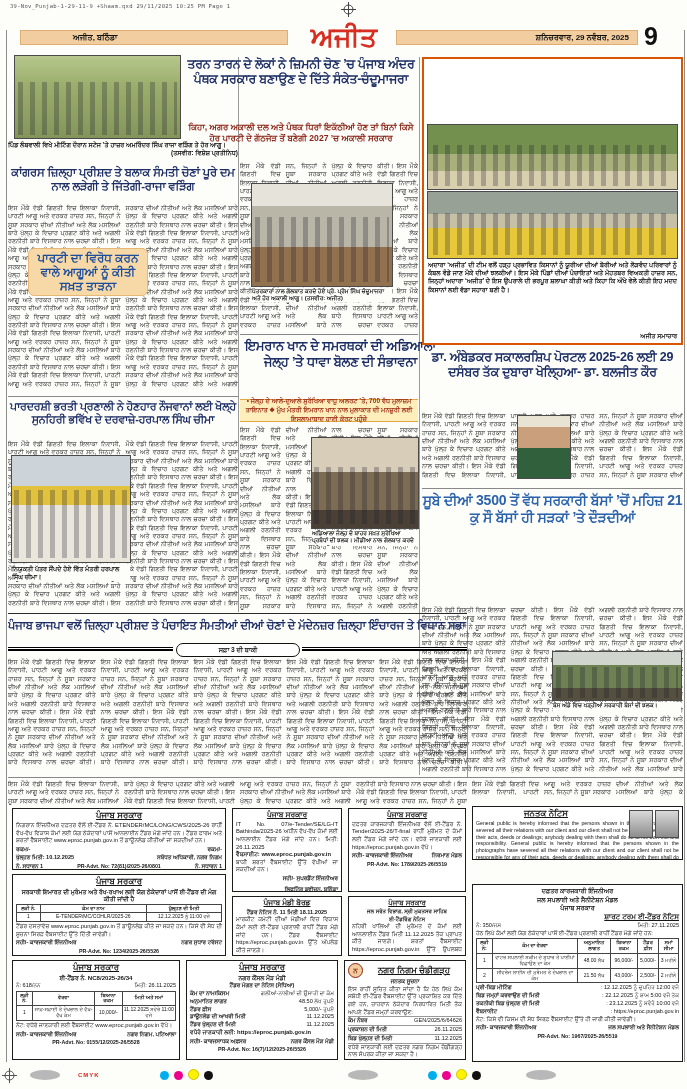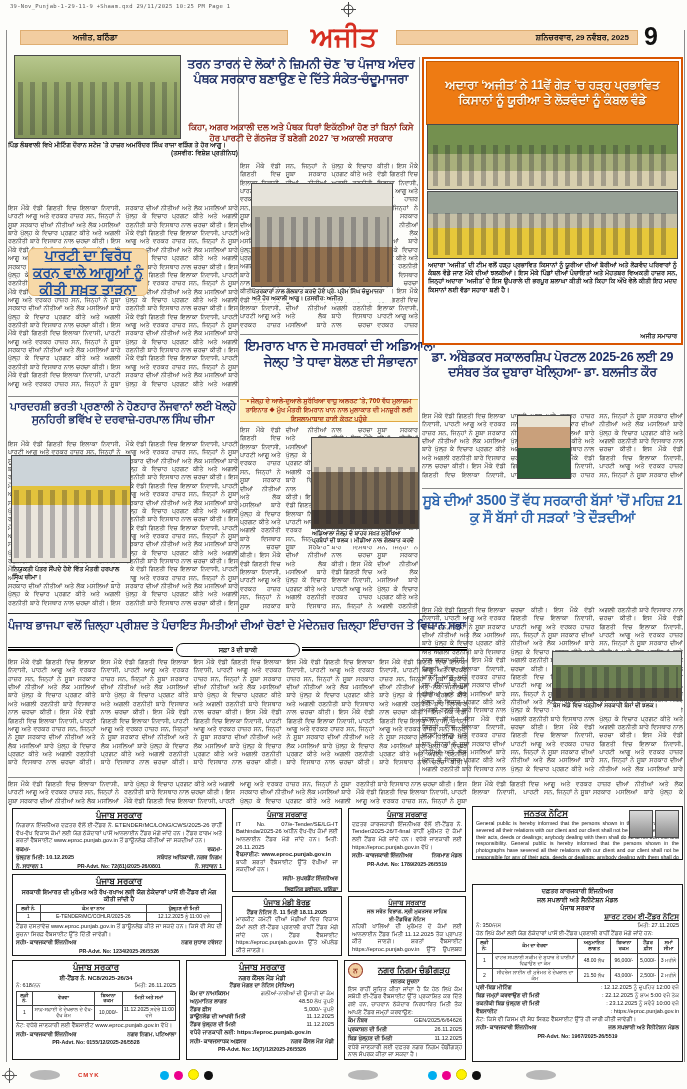--- a/index.html
+++ b/index.html
@@ -88,42 +88,42 @@
   <div class="abs hrule" style="left:8px;top:777px;width:676px;background:#888;"></div>
   <div class="abs hrule" style="left:8px;top:396px;width:230px;background:#888;"></div>
   <div class="abs hrule" style="left:240px;top:334px;width:178px;background:#888;"></div>
   <div class="abs hrule" style="left:422px;top:488px;width:261px;background:#888;"></div>
 
   <div class="abs photo ph-meeting figs" style="left:15px;top:56px;width:165px;height:82px;"></div>
   <div class="abs cap" style="left:8px;top:141px;width:230px;height:20px;">
     <span>ਪਿੰਡ ਲੰਬਵਾਲੀ ਵਿਖੇ ਮੀਟਿੰਗ ਦੌਰਾਨ ਸਟੇਜ ’ਤੇ ਹਾਜ਼ਰ ਅਮਰਿੰਦਰ ਸਿੰਘ ਰਾਜਾ ਵੜਿੰਗ ਤੇ ਹੋਰ ਆਗੂ।</span>
     <span style="float:right;">(ਤਸਵੀਰ: ਵਿਸ਼ੇਸ਼ ਪ੍ਰਤੀਨਿਧ)</span>
   </div>
+  <div class="abs hl hl-left" style="left:8px;top:165px;width:230px;height:36px;font-size:11.5px;">ਕਾਂਗਰਸ ਜ਼ਿਲ੍ਹਾ ਪ੍ਰੀਸ਼ਦ ਤੇ ਬਲਾਕ ਸੰਮਤੀ ਚੋਣਾਂ ਪੂਰੇ ਦਮ ਨਾਲ ਲੜੇਗੀ ਤੇ ਜਿੱਤੇਗੀ-ਰਾਜਾ ਵੜਿੰਗ</div>
   <div class="abs bodytxt" style="left:8px;top:204px;width:230px;height:190px;column-count:2;">ਇਸ ਮੌਕੇ ਵੱਡੀ ਗਿਣਤੀ ਵਿਚ ਇਲਾਕਾ ਨਿਵਾਸੀ, ਪਾਰਟੀ ਆਗੂ ਅਤੇ ਵਰਕਰ ਹਾਜ਼ਰ ਸਨ, ਜਿਨ੍ਹਾਂ ਨੇ ਸੂਬਾ ਸਰਕਾਰ ਦੀਆਂ ਨੀਤੀਆਂ ਅਤੇ ਲੋਕ ਮਸਲਿਆਂ ਬਾਰੇ ਖੁੱਲ੍ਹ ਕੇ ਵਿਚਾਰ ਪ੍ਰਗਟ ਕੀਤੇ ਅਤੇ ਅਗਲੀ ਰਣਨੀਤੀ ਬਾਰੇ ਵਿਸਥਾਰ ਨਾਲ ਚਰਚਾ ਕੀਤੀ। ਇਸ ਮੌਕੇ ਵੱਡੀ ਗਿਣਤੀ ਵਿਚ ਇਲਾਕਾ ਨਿਵਾਸੀ, ਪਾਰਟੀ ਆਗੂ ਅਤੇ ਵਰਕਰ ਹਾਜ਼ਰ ਸਨ, ਜਿਨ੍ਹਾਂ ਨੇ ਸੂਬਾ ਸਰਕਾਰ ਦੀਆਂ ਨੀਤੀਆਂ ਅਤੇ ਲੋਕ ਮਸਲਿਆਂ ਬਾਰੇ ਖੁੱਲ੍ਹ ਕੇ ਵਿਚਾਰ ਪ੍ਰਗਟ ਕੀਤੇ ਅਤੇ ਅਗਲੀ ਰਣਨੀਤੀ ਬਾਰੇ ਵਿਸਥਾਰ ਨਾਲ ਚਰਚਾ ਕੀਤੀ। ਇਸ ਮੌਕੇ ਵੱਡੀ ਗਿਣਤੀ ਵਿਚ ਇਲਾਕਾ ਨਿਵਾਸੀ, ਪਾਰਟੀ ਆਗੂ ਅਤੇ ਵਰਕਰ ਹਾਜ਼ਰ ਸਨ, ਜਿਨ੍ਹਾਂ ਨੇ ਸੂਬਾ ਸਰਕਾਰ ਦੀਆਂ ਨੀਤੀਆਂ ਅਤੇ ਲੋਕ ਮਸਲਿਆਂ ਬਾਰੇ ਖੁੱਲ੍ਹ ਕੇ ਵਿਚਾਰ ਪ੍ਰਗਟ ਕੀਤੇ ਅਤੇ ਅਗਲੀ ਰਣਨੀਤੀ ਬਾਰੇ ਵਿਸਥਾਰ ਨਾਲ ਚਰਚਾ ਕੀਤੀ। ਇਸ ਮੌਕੇ ਵੱਡੀ ਗਿਣਤੀ ਵਿਚ ਇਲਾਕਾ ਨਿਵਾਸੀ, ਪਾਰਟੀ ਆਗੂ ਅਤੇ ਵਰਕਰ ਹਾਜ਼ਰ ਸਨ, ਜਿਨ੍ਹਾਂ ਨੇ ਸੂਬਾ ਸਰਕਾਰ ਦੀਆਂ ਨੀਤੀਆਂ ਅਤੇ ਲੋਕ ਮਸਲਿਆਂ ਬਾਰੇ ਖੁੱਲ੍ਹ ਕੇ ਵਿਚਾਰ ਪ੍ਰਗਟ ਕੀਤੇ ਅਤੇ ਅਗਲੀ ਰਣਨੀਤੀ ਬਾਰੇ ਵਿਸਥਾਰ ਨਾਲ ਚਰਚਾ ਕੀਤੀ। ਇਸ ਮੌਕੇ ਵੱਡੀ ਗਿਣਤੀ ਵਿਚ ਇਲਾਕਾ ਨਿਵਾਸੀ, ਪਾਰਟੀ ਆਗੂ ਅਤੇ ਵਰਕਰ ਹਾਜ਼ਰ ਸਨ, ਜਿਨ੍ਹਾਂ ਨੇ ਸੂਬਾ ਸਰਕਾਰ ਦੀਆਂ ਨੀਤੀਆਂ ਅਤੇ ਲੋਕ ਮਸਲਿਆਂ ਬਾਰੇ ਖੁੱਲ੍ਹ ਕੇ ਵਿਚਾਰ ਪ੍ਰਗਟ ਕੀਤੇ ਅਤੇ ਅਗਲੀ ਰਣਨੀਤੀ ਬਾਰੇ ਵਿਸਥਾਰ ਨਾਲ ਚਰਚਾ ਕੀਤੀ। ਇਸ ਮੌਕੇ ਵੱਡੀ ਗਿਣਤੀ ਵਿਚ ਇਲਾਕਾ ਨਿਵਾਸੀ, ਪਾਰਟੀ ਆਗੂ ਅਤੇ ਵਰਕਰ ਹਾਜ਼ਰ ਸਨ, ਜਿਨ੍ਹਾਂ ਨੇ ਸੂਬਾ ਸਰਕਾਰ ਦੀਆਂ ਨੀਤੀਆਂ ਅਤੇ ਲੋਕ ਮਸਲਿਆਂ ਬਾਰੇ ਖੁੱਲ੍ਹ ਕੇ ਵਿਚਾਰ ਪ੍ਰਗਟ ਕੀਤੇ ਅਤੇ ਅਗਲੀ ਰਣਨੀਤੀ ਬਾਰੇ ਵਿਸਥਾਰ ਨਾਲ ਚਰਚਾ ਕੀਤੀ। ਇਸ ਮੌਕੇ ਵੱਡੀ ਗਿਣਤੀ ਵਿਚ ਇਲਾਕਾ ਨਿਵਾਸੀ, ਪਾਰਟੀ ਆਗੂ ਅਤੇ ਵਰਕਰ ਹਾਜ਼ਰ ਸਨ, ਜਿਨ੍ਹਾਂ ਨੇ ਸੂਬਾ ਸਰਕਾਰ ਦੀਆਂ ਨੀਤੀਆਂ ਅਤੇ ਲੋਕ ਮਸਲਿਆਂ ਬਾਰੇ ਖੁੱਲ੍ਹ ਕੇ ਵਿਚਾਰ ਪ੍ਰਗਟ ਕੀਤੇ ਅਤੇ ਅਗਲੀ ਰਣਨੀਤੀ ਬਾਰੇ ਵਿਸਥਾਰ ਨਾਲ ਚਰਚਾ ਕੀਤੀ। ਇਸ ਮੌਕੇ ਵੱਡੀ ਗਿਣਤੀ ਵਿਚ ਇਲਾਕਾ ਨਿਵਾਸੀ, ਪਾਰਟੀ ਆਗੂ ਅਤੇ ਵਰਕਰ ਹਾਜ਼ਰ ਸਨ, ਜਿਨ੍ਹਾਂ ਨੇ ਸੂਬਾ ਸਰਕਾਰ ਦੀਆਂ ਨੀਤੀਆਂ ਅਤੇ ਲੋਕ ਮਸਲਿਆਂ ਬਾਰੇ ਖੁੱਲ੍ਹ ਕੇ ਵਿਚਾਰ ਪ੍ਰਗਟ ਕੀਤੇ ਅਤੇ ਅਗਲੀ ਰਣਨੀਤੀ ਬਾਰੇ ਵਿਸਥਾਰ ਨਾਲ ਚਰਚਾ ਕੀਤੀ। ਇਸ ਮੌਕੇ ਵੱਡੀ ਗਿਣਤੀ ਵਿਚ ਇਲਾਕਾ ਨਿਵਾਸੀ, ਪਾਰਟੀ ਆਗੂ ਅਤੇ ਵਰਕਰ ਹਾਜ਼ਰ ਸਨ, ਜਿਨ੍ਹਾਂ ਨੇ ਸੂਬਾ ਸਰਕਾਰ ਦੀਆਂ ਨੀਤੀਆਂ ਅਤੇ ਲੋਕ ਮਸਲਿਆਂ ਬਾਰੇ ਖੁੱਲ੍ਹ ਕੇ ਵਿਚਾਰ ਪ੍ਰਗਟ ਕੀਤੇ ਅਤੇ ਅਗਲੀ ਰਣਨੀਤੀ ਬਾਰੇ ਵਿਸਥਾਰ ਨਾਲ ਚਰਚਾ ਕੀਤੀ। ਇਸ ਮੌਕੇ ਵੱਡੀ ਗਿਣਤੀ ਵਿਚ ਇਲਾਕਾ ਨਿਵਾਸੀ, ਪਾਰਟੀ ਆਗੂ ਅਤੇ ਵਰਕਰ ਹਾਜ਼ਰ ਸਨ, ਜਿਨ੍ਹਾਂ ਨੇ ਸੂਬਾ ਸਰਕਾਰ ਦੀਆਂ ਨੀਤੀਆਂ ਅਤੇ ਲੋਕ ਮਸਲਿਆਂ ਬਾਰੇ ਖੁੱਲ੍ਹ ਕੇ ਵਿਚਾਰ ਪ੍ਰਗਟ ਕੀਤੇ ਅਤੇ ਅਗਲੀ ਰਣਨੀਤੀ ਬਾਰੇ ਵਿਸਥਾਰ ਨਾਲ ਚਰਚਾ ਕੀਤੀ। ਇਸ ਮੌਕੇ ਵੱਡੀ ਗਿਣਤੀ ਵਿਚ ਇਲਾਕਾ ਨਿਵਾਸੀ, ਪਾਰਟੀ ਆਗੂ ਅਤੇ ਵਰਕਰ ਹਾਜ਼ਰ ਸਨ, ਜਿਨ੍ਹਾਂ ਨੇ ਸੂਬਾ ਸਰਕਾਰ ਦੀਆਂ ਨੀਤੀਆਂ ਅਤੇ ਲੋਕ ਮਸਲਿਆਂ ਬਾਰੇ ਖੁੱਲ੍ਹ ਕੇ ਵਿਚਾਰ ਪ੍ਰਗਟ ਕੀਤੇ ਅਤੇ ਅਗਲੀ ਰਣਨੀਤੀ ਬਾਰੇ ਵਿਸਥਾਰ ਨਾਲ ਚਰਚਾ ਕੀਤੀ। ਇਸ ਮੌਕੇ ਵੱਡੀ ਗਿਣਤੀ ਵਿਚ ਇਲਾਕਾ ਨਿਵਾਸੀ, ਪਾਰਟੀ ਆਗੂ ਅਤੇ ਵਰਕਰ ਹਾਜ਼ਰ ਸਨ, ਜਿਨ੍ਹਾਂ ਨੇ ਸੂਬਾ ਸਰਕਾਰ ਦੀਆਂ ਨੀਤੀਆਂ ਅਤੇ ਲੋਕ ਮਸਲਿਆਂ ਬਾਰੇ ਖੁੱਲ੍ਹ ਕੇ ਵਿਚਾਰ ਪ੍ਰਗਟ ਕੀਤੇ ਅਤੇ ਅਗਲੀ ਰਣਨੀਤੀ ਬਾਰੇ ਵਿਸਥਾਰ ਨਾਲ ਚਰਚਾ ਕੀਤੀ। ਇਸ ਮੌਕੇ ਵੱਡੀ ਗਿਣਤੀ ਵਿਚ ਇਲਾਕਾ ਨਿਵਾਸੀ, ਪਾਰਟੀ ਆਗੂ ਅਤੇ ਵਰਕਰ ਹਾਜ਼ਰ ਸਨ, ਜਿਨ੍ਹਾਂ ਨੇ ਸੂਬਾ ਸਰਕਾਰ ਦੀਆਂ ਨੀਤੀਆਂ ਅਤੇ ਲੋਕ ਮਸਲਿਆਂ ਬਾਰੇ ਖੁੱਲ੍ਹ ਕੇ ਵਿਚਾਰ ਪ੍ਰਗਟ ਕੀਤੇ ਅਤੇ ਅਗਲੀ ਰਣਨੀਤੀ ਬਾਰੇ ਵਿਸਥਾਰ ਨਾਲ ਚਰਚਾ ਕੀਤੀ। ਇਸ ਮੌਕੇ ਵੱਡੀ ਗਿਣਤੀ ਵਿਚ ਇਲਾਕਾ ਨਿਵਾਸੀ, ਪਾਰਟੀ ਆਗੂ ਅਤੇ ਵਰਕਰ ਹਾਜ਼ਰ ਸਨ, ਜਿਨ੍ਹਾਂ ਨੇ ਸੂਬਾ ਸਰਕਾਰ ਦੀਆਂ ਨੀਤੀਆਂ ਅਤੇ ਲੋਕ ਮਸਲਿਆਂ ਬਾਰੇ ਖੁੱਲ੍ਹ ਕੇ ਵਿਚਾਰ ਪ੍ਰਗਟ ਕੀਤੇ ਅਤੇ ਅਗਲੀ ਰਣਨੀਤੀ ਬਾਰੇ ਵਿਸਥਾਰ ਨਾਲ ਚਰਚਾ ਕੀਤੀ।</div>
-  <div class="abs pull" style="left:28px;top:248px;width:120px;height:48px;font-size:14px;text-decoration:underline;">ਪਾਰਟੀ ਦਾ ਵਿਰੋਧ ਕਰਨ ਵਾਲੇ ਆਗੂਆਂ ਨੂੰ ਕੀਤੀ ਸਖ਼ਤ ਤਾੜਨਾ</div>
+  <div class="abs pull" style="left:28px;top:248px;width:120px;height:48px;font-size:12px;">ਪਾਰਟੀ ਦਾ ਵਿਰੋਧ ਕਰਨ ਵਾਲੇ ਆਗੂਆਂ ਨੂੰ ਕੀਤੀ ਸਖ਼ਤ ਤਾੜਨਾ</div>
 
   <div class="abs hl hl-left" style="left:8px;top:400px;width:230px;height:34px;font-size:11px;">ਪਾਰਦਰਸ਼ੀ ਭਰਤੀ ਪ੍ਰਣਾਲੀ ਨੇ ਹੋਣਹਾਰ ਨੌਜਵਾਨਾਂ ਲਈ ਖੋਲ੍ਹੇ ਸੁਨਹਿਰੀ ਭਵਿੱਖ ਦੇ ਦਰਵਾਜ਼ੇ-ਹਰਪਾਲ ਸਿੰਘ ਚੀਮਾ</div>
   <div class="abs bodytxt" style="left:8px;top:440px;width:230px;height:170px;column-count:2;">ਇਸ ਮੌਕੇ ਵੱਡੀ ਗਿਣਤੀ ਵਿਚ ਇਲਾਕਾ ਨਿਵਾਸੀ, ਪਾਰਟੀ ਆਗੂ ਅਤੇ ਵਰਕਰ ਹਾਜ਼ਰ ਸਨ, ਜਿਨ੍ਹਾਂ ਨੇ ਸੂਬਾ ਸਰਕਾਰ ਦੀਆਂ ਨੀਤੀਆਂ ਅਤੇ ਲੋਕ ਮਸਲਿਆਂ ਬਾਰੇ ਖੁੱਲ੍ਹ ਕੇ ਵਿਚਾਰ ਪ੍ਰਗਟ ਕੀਤੇ ਅਤੇ ਅਗਲੀ ਰਣਨੀਤੀ ਬਾਰੇ ਵਿਸਥਾਰ ਨਾਲ ਚਰਚਾ ਕੀਤੀ। ਇਸ ਮੌਕੇ ਵੱਡੀ ਗਿਣਤੀ ਵਿਚ ਇਲਾਕਾ ਨਿਵਾਸੀ, ਪਾਰਟੀ ਆਗੂ ਅਤੇ ਵਰਕਰ ਹਾਜ਼ਰ ਸਨ, ਜਿਨ੍ਹਾਂ ਨੇ ਸੂਬਾ ਸਰਕਾਰ ਦੀਆਂ ਨੀਤੀਆਂ ਅਤੇ ਲੋਕ ਮਸਲਿਆਂ ਬਾਰੇ ਖੁੱਲ੍ਹ ਕੇ ਵਿਚਾਰ ਪ੍ਰਗਟ ਕੀਤੇ ਅਤੇ ਅਗਲੀ ਰਣਨੀਤੀ ਬਾਰੇ ਵਿਸਥਾਰ ਨਾਲ ਚਰਚਾ ਕੀਤੀ। ਇਸ ਮੌਕੇ ਵੱਡੀ ਗਿਣਤੀ ਵਿਚ ਇਲਾਕਾ ਨਿਵਾਸੀ, ਪਾਰਟੀ ਆਗੂ ਅਤੇ ਵਰਕਰ ਹਾਜ਼ਰ ਸਨ, ਜਿਨ੍ਹਾਂ ਨੇ ਸੂਬਾ ਸਰਕਾਰ ਦੀਆਂ ਨੀਤੀਆਂ ਅਤੇ ਲੋਕ ਮਸਲਿਆਂ ਬਾਰੇ ਖੁੱਲ੍ਹ ਕੇ ਵਿਚਾਰ ਪ੍ਰਗਟ ਕੀਤੇ ਅਤੇ ਅਗਲੀ ਰਣਨੀਤੀ ਬਾਰੇ ਵਿਸਥਾਰ ਨਾਲ ਚਰਚਾ ਕੀਤੀ। ਇਸ ਮੌਕੇ ਵੱਡੀ ਗਿਣਤੀ ਵਿਚ ਇਲਾਕਾ ਨਿਵਾਸੀ, ਪਾਰਟੀ ਆਗੂ ਅਤੇ ਵਰਕਰ ਹਾਜ਼ਰ ਸਨ, ਜਿਨ੍ਹਾਂ ਨੇ ਸੂਬਾ ਸਰਕਾਰ ਦੀਆਂ ਨੀਤੀਆਂ ਅਤੇ ਲੋਕ ਮਸਲਿਆਂ ਬਾਰੇ ਖੁੱਲ੍ਹ ਕੇ ਵਿਚਾਰ ਪ੍ਰਗਟ ਕੀਤੇ ਅਤੇ ਅਗਲੀ ਰਣਨੀਤੀ ਬਾਰੇ ਵਿਸਥਾਰ ਨਾਲ ਚਰਚਾ ਕੀਤੀ। ਇਸ ਮੌਕੇ ਵੱਡੀ ਗਿਣਤੀ ਵਿਚ ਇਲਾਕਾ ਨਿਵਾਸੀ, ਪਾਰਟੀ ਆਗੂ ਅਤੇ ਵਰਕਰ ਹਾਜ਼ਰ ਸਨ, ਜਿਨ੍ਹਾਂ ਨੇ ਸੂਬਾ ਸਰਕਾਰ ਦੀਆਂ ਨੀਤੀਆਂ ਅਤੇ ਲੋਕ ਮਸਲਿਆਂ ਬਾਰੇ ਖੁੱਲ੍ਹ ਕੇ ਵਿਚਾਰ ਪ੍ਰਗਟ ਕੀਤੇ ਅਤੇ ਅਗਲੀ ਰਣਨੀਤੀ ਬਾਰੇ ਵਿਸਥਾਰ ਨਾਲ ਚਰਚਾ ਕੀਤੀ। ਇਸ ਮੌਕੇ ਵੱਡੀ ਗਿਣਤੀ ਵਿਚ ਇਲਾਕਾ ਨਿਵਾਸੀ, ਪਾਰਟੀ ਆਗੂ ਅਤੇ ਵਰਕਰ ਹਾਜ਼ਰ ਸਨ, ਜਿਨ੍ਹਾਂ ਨੇ ਸੂਬਾ ਸਰਕਾਰ ਦੀਆਂ ਨੀਤੀਆਂ ਅਤੇ ਲੋਕ ਮਸਲਿਆਂ ਬਾਰੇ ਖੁੱਲ੍ਹ ਕੇ ਵਿਚਾਰ ਪ੍ਰਗਟ ਕੀਤੇ ਅਤੇ ਅਗਲੀ ਰਣਨੀਤੀ ਬਾਰੇ ਵਿਸਥਾਰ ਨਾਲ ਚਰਚਾ ਕੀਤੀ। ਇਸ ਮੌਕੇ ਵੱਡੀ ਗਿਣਤੀ ਵਿਚ ਇਲਾਕਾ ਨਿਵਾਸੀ, ਪਾਰਟੀ ਆਗੂ ਅਤੇ ਵਰਕਰ ਹਾਜ਼ਰ ਸਨ, ਜਿਨ੍ਹਾਂ ਨੇ ਸੂਬਾ ਸਰਕਾਰ ਦੀਆਂ ਨੀਤੀਆਂ ਅਤੇ ਲੋਕ ਮਸਲਿਆਂ ਬਾਰੇ ਖੁੱਲ੍ਹ ਕੇ ਵਿਚਾਰ ਪ੍ਰਗਟ ਕੀਤੇ ਅਤੇ ਅਗਲੀ ਰਣਨੀਤੀ ਬਾਰੇ ਵਿਸਥਾਰ ਨਾਲ ਚਰਚਾ ਕੀਤੀ। ਇਸ ਮੌਕੇ ਵੱਡੀ ਗਿਣਤੀ ਵਿਚ ਇਲਾਕਾ ਨਿਵਾਸੀ, ਪਾਰਟੀ ਆਗੂ ਅਤੇ ਵਰਕਰ ਹਾਜ਼ਰ ਸਨ, ਜਿਨ੍ਹਾਂ ਨੇ ਸੂਬਾ ਸਰਕਾਰ ਦੀਆਂ ਨੀਤੀਆਂ ਅਤੇ ਲੋਕ ਮਸਲਿਆਂ ਬਾਰੇ ਖੁੱਲ੍ਹ ਕੇ ਵਿਚਾਰ ਪ੍ਰਗਟ ਕੀਤੇ ਅਤੇ ਅਗਲੀ ਰਣਨੀਤੀ ਬਾਰੇ ਵਿਸਥਾਰ ਨਾਲ ਚਰਚਾ ਕੀਤੀ। ਇਸ ਮੌਕੇ ਵੱਡੀ ਗਿਣਤੀ ਵਿਚ ਇਲਾਕਾ ਨਿਵਾਸੀ, ਪਾਰਟੀ ਆਗੂ ਅਤੇ ਵਰਕਰ ਹਾਜ਼ਰ ਸਨ, ਜਿਨ੍ਹਾਂ ਨੇ ਸੂਬਾ ਸਰਕਾਰ ਦੀਆਂ ਨੀਤੀਆਂ ਅਤੇ ਲੋਕ ਮਸਲਿਆਂ ਬਾਰੇ ਖੁੱਲ੍ਹ ਕੇ ਵਿਚਾਰ ਪ੍ਰਗਟ ਕੀਤੇ ਅਤੇ ਅਗਲੀ ਰਣਨੀਤੀ ਬਾਰੇ ਵਿਸਥਾਰ ਨਾਲ ਚਰਚਾ ਕੀਤੀ। ਇਸ ਮੌਕੇ ਵੱਡੀ ਗਿਣਤੀ ਵਿਚ ਇਲਾਕਾ ਨਿਵਾਸੀ, ਪਾਰਟੀ ਆਗੂ ਅਤੇ ਵਰਕਰ ਹਾਜ਼ਰ ਸਨ, ਜਿਨ੍ਹਾਂ ਨੇ ਸੂਬਾ ਸਰਕਾਰ ਦੀਆਂ ਨੀਤੀਆਂ ਅਤੇ ਲੋਕ ਮਸਲਿਆਂ ਬਾਰੇ ਖੁੱਲ੍ਹ ਕੇ ਵਿਚਾਰ ਪ੍ਰਗਟ ਕੀਤੇ ਅਤੇ ਅਗਲੀ ਰਣਨੀਤੀ ਬਾਰੇ ਵਿਸਥਾਰ ਨਾਲ ਚਰਚਾ ਕੀਤੀ। ਇਸ ਮੌਕੇ ਵੱਡੀ ਗਿਣਤੀ ਵਿਚ ਇਲਾਕਾ ਨਿਵਾਸੀ, ਪਾਰਟੀ ਆਗੂ ਅਤੇ ਵਰਕਰ ਹਾਜ਼ਰ ਸਨ, ਜਿਨ੍ਹਾਂ ਨੇ ਸੂਬਾ ਸਰਕਾਰ ਦੀਆਂ ਨੀਤੀਆਂ ਅਤੇ ਲੋਕ ਮਸਲਿਆਂ ਬਾਰੇ ਖੁੱਲ੍ਹ ਕੇ ਵਿਚਾਰ ਪ੍ਰਗਟ ਕੀਤੇ ਅਤੇ ਅਗਲੀ ਰਣਨੀਤੀ ਬਾਰੇ ਵਿਸਥਾਰ ਨਾਲ ਚਰਚਾ ਕੀਤੀ।</div>
   <div class="abs photo ph-cheema figs" style="left:12px;top:456px;width:118px;height:106px;"></div>
   <div class="abs cap" style="left:12px;top:565px;width:118px;height:16px;background:#fdfdfa;">ਨਿਯੁਕਤੀ ਪੱਤਰ ਸੌਂਪਦੇ ਹੋਏ ਵਿੱਤ ਮੰਤਰੀ ਹਰਪਾਲ ਸਿੰਘ ਚੀਮਾ।</div>
 
   <div class="abs hl" style="left:184px;top:57px;width:234px;height:62px;font-size:12.5px;">ਤਰਨ ਤਾਰਨ ਦੇ ਲੋਕਾਂ ਨੇ ਜ਼ਿਮਨੀ ਚੋਣ ’ਚ ਪੰਜਾਬ ਅੰਦਰ ਪੰਥਕ ਸਰਕਾਰ ਬਣਾਉਣ ਦੇ ਦਿੱਤੇ ਸੰਕੇਤ-ਚੰਦੂਮਾਜਰਾ</div>
   <div class="abs sub" style="left:184px;top:122px;width:234px;height:36px;font-size:8.6px;">ਕਿਹਾ, ਅਗਰ ਅਕਾਲੀ ਦਲ ਅਤੇ ਪੰਥਕ ਧਿਰਾਂ ਇਕੱਠੀਆਂ ਹੋਣ ਤਾਂ ਬਿਨਾਂ ਕਿਸੇ ਹੋਰ ਪਾਰਟੀ ਦੇ ਗੱਠਜੋੜ ਤੋਂ ਬਣੇਗੀ 2027 ’ਚ ਅਕਾਲੀ ਸਰਕਾਰ</div>
   <div class="abs bodytxt" style="left:240px;top:162px;width:178px;height:172px;column-count:4;">ਇਸ ਮੌਕੇ ਵੱਡੀ ਗਿਣਤੀ ਵਿਚ ਇਲਾਕਾ ਨਿਵਾਸੀ, ਪਾਰਟੀ ਆਗੂ ਅਤੇ ਵਰਕਰ ਹਾਜ਼ਰ ਸਨ, ਜਿਨ੍ਹਾਂ ਨੇ ਸੂਬਾ ਸਰਕਾਰ ਦੀਆਂ ਨੀਤੀਆਂ ਅਤੇ ਲੋਕ ਮਸਲਿਆਂ ਬਾਰੇ ਖੁੱਲ੍ਹ ਕੇ ਵਿਚਾਰ ਪ੍ਰਗਟ ਕੀਤੇ ਅਤੇ ਅਗਲੀ ਰਣਨੀਤੀ ਬਾਰੇ ਵਿਸਥਾਰ ਨਾਲ ਚਰਚਾ ਕੀਤੀ। ਇਸ ਮੌਕੇ ਵੱਡੀ ਗਿਣਤੀ ਵਿਚ ਇਲਾਕਾ ਨਿਵਾਸੀ, ਪਾਰਟੀ ਆਗੂ ਅਤੇ ਵਰਕਰ ਹਾਜ਼ਰ ਸਨ, ਜਿਨ੍ਹਾਂ ਨੇ ਸੂਬਾ ਸਰਕਾਰ ਦੀਆਂ ਨੀਤੀਆਂ ਅਤੇ ਲੋਕ ਮਸਲਿਆਂ ਬਾਰੇ ਖੁੱਲ੍ਹ ਕੇ ਵਿਚਾਰ ਪ੍ਰਗਟ ਕੀਤੇ ਅਤੇ ਅਗਲੀ ਰਣਨੀਤੀ ਬਾਰੇ ਵਿਸਥਾਰ ਨਾਲ ਚਰਚਾ ਕੀਤੀ। ਇਸ ਮੌਕੇ ਵੱਡੀ ਗਿਣਤੀ ਵਿਚ ਇਲਾਕਾ ਨਿਵਾਸੀ, ਪਾਰਟੀ ਆਗੂ ਅਤੇ ਵਰਕਰ ਹਾਜ਼ਰ ਸਨ, ਜਿਨ੍ਹਾਂ ਨੇ ਸੂਬਾ ਸਰਕਾਰ ਦੀਆਂ ਨੀਤੀਆਂ ਅਤੇ ਲੋਕ ਮਸਲਿਆਂ ਬਾਰੇ ਖੁੱਲ੍ਹ ਕੇ ਵਿਚਾਰ ਪ੍ਰਗਟ ਕੀਤੇ ਅਤੇ ਅਗਲੀ ਰਣਨੀਤੀ ਬਾਰੇ ਵਿਸਥਾਰ ਨਾਲ ਚਰਚਾ ਕੀਤੀ। ਇਸ ਮੌਕੇ ਵੱਡੀ ਗਿਣਤੀ ਵਿਚ ਇਲਾਕਾ ਨਿਵਾਸੀ, ਪਾਰਟੀ ਆਗੂ ਅਤੇ ਵਰਕਰ ਹਾਜ਼ਰ ਸਨ, ਜਿਨ੍ਹਾਂ ਨੇ ਸੂਬਾ ਸਰਕਾਰ ਦੀਆਂ ਨੀਤੀਆਂ ਅਤੇ ਲੋਕ ਮਸਲਿਆਂ ਬਾਰੇ ਖੁੱਲ੍ਹ ਕੇ ਵਿਚਾਰ ਪ੍ਰਗਟ ਕੀਤੇ ਅਤੇ ਅਗਲੀ ਰਣਨੀਤੀ ਬਾਰੇ ਵਿਸਥਾਰ ਨਾਲ ਚਰਚਾ ਕੀਤੀ। ਇਸ ਮੌਕੇ ਵੱਡੀ ਗਿਣਤੀ ਵਿਚ ਇਲਾਕਾ ਨਿਵਾਸੀ, ਪਾਰਟੀ ਆਗੂ ਅਤੇ ਵਰਕਰ ਹਾਜ਼ਰ ਸਨ, ਜਿਨ੍ਹਾਂ ਨੇ ਸੂਬਾ ਸਰਕਾਰ ਦੀਆਂ ਨੀਤੀਆਂ ਅਤੇ ਲੋਕ ਮਸਲਿਆਂ ਬਾਰੇ ਖੁੱਲ੍ਹ ਕੇ ਵਿਚਾਰ ਪ੍ਰਗਟ ਕੀਤੇ ਅਤੇ ਅਗਲੀ ਰਣਨੀਤੀ ਬਾਰੇ ਵਿਸਥਾਰ ਨਾਲ ਚਰਚਾ ਕੀਤੀ। ਇਸ ਮੌਕੇ ਵੱਡੀ ਗਿਣਤੀ ਵਿਚ ਇਲਾਕਾ ਨਿਵਾਸੀ, ਪਾਰਟੀ ਆਗੂ ਅਤੇ ਵਰਕਰ ਹਾਜ਼ਰ ਸਨ, ਜਿਨ੍ਹਾਂ ਨੇ ਸੂਬਾ ਸਰਕਾਰ ਦੀਆਂ ਨੀਤੀਆਂ ਅਤੇ ਲੋਕ ਮਸਲਿਆਂ ਬਾਰੇ ਖੁੱਲ੍ਹ ਕੇ ਵਿਚਾਰ ਪ੍ਰਗਟ ਕੀਤੇ ਅਤੇ ਅਗਲੀ ਰਣਨੀਤੀ ਬਾਰੇ ਵਿਸਥਾਰ ਨਾਲ ਚਰਚਾ ਕੀਤੀ। ਇਸ ਮੌਕੇ ਵੱਡੀ ਗਿਣਤੀ ਵਿਚ ਇਲਾਕਾ ਨਿਵਾਸੀ, ਪਾਰਟੀ ਆਗੂ ਅਤੇ ਵਰਕਰ ਹਾਜ਼ਰ ਸਨ, ਜਿਨ੍ਹਾਂ ਨੇ ਸੂਬਾ ਸਰਕਾਰ ਦੀਆਂ ਨੀਤੀਆਂ ਅਤੇ ਲੋਕ ਮਸਲਿਆਂ ਬਾਰੇ ਖੁੱਲ੍ਹ ਕੇ ਵਿਚਾਰ ਪ੍ਰਗਟ ਕੀਤੇ ਅਤੇ ਅਗਲੀ ਰਣਨੀਤੀ ਬਾਰੇ ਵਿਸਥਾਰ ਨਾਲ ਚਰਚਾ ਕੀਤੀ। ਇਸ ਮੌਕੇ ਵੱਡੀ ਗਿਣਤੀ ਵਿਚ ਇਲਾਕਾ ਨਿਵਾਸੀ, ਪਾਰਟੀ ਆਗੂ ਅਤੇ ਵਰਕਰ ਹਾਜ਼ਰ ਸਨ, ਜਿਨ੍ਹਾਂ ਨੇ ਸੂਬਾ ਸਰਕਾਰ ਦੀਆਂ ਨੀਤੀਆਂ ਅਤੇ ਲੋਕ ਮਸਲਿਆਂ ਬਾਰੇ ਖੁੱਲ੍ਹ ਕੇ ਵਿਚਾਰ ਪ੍ਰਗਟ ਕੀਤੇ ਅਤੇ ਅਗਲੀ ਰਣਨੀਤੀ ਬਾਰੇ ਵਿਸਥਾਰ ਨਾਲ ਚਰਚਾ ਕੀਤੀ। ਇਸ ਮੌਕੇ ਵੱਡੀ ਗਿਣਤੀ ਵਿਚ ਇਲਾਕਾ ਨਿਵਾਸੀ, ਪਾਰਟੀ ਆਗੂ ਅਤੇ ਵਰਕਰ ਹਾਜ਼ਰ ਸਨ, ਜਿਨ੍ਹਾਂ ਨੇ ਸੂਬਾ ਸਰਕਾਰ ਦੀਆਂ ਨੀਤੀਆਂ ਅਤੇ ਲੋਕ ਮਸਲਿਆਂ ਬਾਰੇ ਖੁੱਲ੍ਹ ਕੇ ਵਿਚਾਰ ਪ੍ਰਗਟ ਕੀਤੇ ਅਤੇ ਅਗਲੀ ਰਣਨੀਤੀ ਬਾਰੇ ਵਿਸਥਾਰ ਨਾਲ ਚਰਚਾ ਕੀਤੀ। ਇਸ ਮੌਕੇ ਵੱਡੀ ਗਿਣਤੀ ਵਿਚ ਇਲਾਕਾ ਨਿਵਾਸੀ, ਪਾਰਟੀ ਆਗੂ ਅਤੇ ਵਰਕਰ ਹਾਜ਼ਰ ਸਨ, ਜਿਨ੍ਹਾਂ ਨੇ ਸੂਬਾ ਸਰਕਾਰ ਦੀਆਂ ਨੀਤੀਆਂ ਅਤੇ ਲੋਕ ਮਸਲਿਆਂ ਬਾਰੇ ਖੁੱਲ੍ਹ ਕੇ ਵਿਚਾਰ ਪ੍ਰਗਟ ਕੀਤੇ ਅਤੇ ਅਗਲੀ ਰਣਨੀਤੀ ਬਾਰੇ ਵਿਸਥਾਰ ਨਾਲ ਚਰਚਾ ਕੀਤੀ।</div>
   <div class="abs photo ph-group figs" style="left:252px;top:184px;width:140px;height:102px;"></div>
   <div class="abs cap" style="left:252px;top:288px;width:140px;height:14px;background:#fdfdfa;font-size:5.8px;">ਪੱਤਰਕਾਰਾਂ ਨਾਲ ਗੱਲਬਾਤ ਕਰਦੇ ਹੋਏ ਪ੍ਰੋ. ਪ੍ਰੇਮ ਸਿੰਘ ਚੰਦੂਮਾਜਰਾ ਅਤੇ ਹੋਰ ਅਕਾਲੀ ਆਗੂ। (ਤਸਵੀਰ: ਅਜੀਤ)</div>
 
   <div class="abs hl" style="left:240px;top:338px;width:201px;height:58px;font-size:13px;">ਇਮਰਾਨ ਖਾਨ ਦੇ ਸਮਰਥਕਾਂ ਦੀ ਅਡਿਆਲਾ ਜੇਲ੍ਹ ’ਤੇ ਧਾਵਾ ਬੋਲਣ ਦੀ ਸੰਭਾਵਨਾ</div>
   <div class="abs bandyellow" style="left:240px;top:399px;width:178px;height:23px;">• ਜੇਲ੍ਹ ਦੇ ਆਲੇ-ਦੁਆਲੇ ਸੁਰੱਖਿਆ ਵਾਧੂ ਅਲਰਟ ’ਤੇ, 700 ਵੱਧ ਮੁਲਾਜ਼ਮ ਤਾਇਨਾਤ ◆ ਮੁੱਖ ਮੰਤਰੀ ਇਮਰਾਨ ਖਾਨ ਨਾਲ ਮੁਲਾਕਾਤ ਦੀ ਮਨਜ਼ੂਰੀ ਲਈ ਇਸਲਾਮਾਬਾਦ ਹਾਈ ਕੋਰਟ ਪਹੁੰਚੇ</div>
   <div class="abs bodytxt" style="left:240px;top:426px;width:178px;height:186px;column-count:4;">ਇਸ ਮੌਕੇ ਵੱਡੀ ਗਿਣਤੀ ਵਿਚ ਇਲਾਕਾ ਨਿਵਾਸੀ, ਪਾਰਟੀ ਆਗੂ ਅਤੇ ਵਰਕਰ ਹਾਜ਼ਰ ਸਨ, ਜਿਨ੍ਹਾਂ ਨੇ ਸੂਬਾ ਸਰਕਾਰ ਦੀਆਂ ਨੀਤੀਆਂ ਅਤੇ ਲੋਕ ਮਸਲਿਆਂ ਬਾਰੇ ਖੁੱਲ੍ਹ ਕੇ ਵਿਚਾਰ ਪ੍ਰਗਟ ਕੀਤੇ ਅਤੇ ਅਗਲੀ ਰਣਨੀਤੀ ਬਾਰੇ ਵਿਸਥਾਰ ਨਾਲ ਚਰਚਾ ਕੀਤੀ। ਇਸ ਮੌਕੇ ਵੱਡੀ ਗਿਣਤੀ ਵਿਚ ਇਲਾਕਾ ਨਿਵਾਸੀ, ਪਾਰਟੀ ਆਗੂ ਅਤੇ ਵਰਕਰ ਹਾਜ਼ਰ ਸਨ, ਜਿਨ੍ਹਾਂ ਨੇ ਸੂਬਾ ਸਰਕਾਰ ਦੀਆਂ ਨੀਤੀਆਂ ਅਤੇ ਲੋਕ ਮਸਲਿਆਂ ਬਾਰੇ ਖੁੱਲ੍ਹ ਕੇ ਵਿਚਾਰ ਪ੍ਰਗਟ ਕੀਤੇ ਅਤੇ ਅਗਲੀ ਰਣਨੀਤੀ ਬਾਰੇ ਵਿਸਥਾਰ ਨਾਲ ਚਰਚਾ ਕੀਤੀ। ਇਸ ਮੌਕੇ ਵੱਡੀ ਗਿਣਤੀ ਵਿਚ ਇਲਾਕਾ ਨਿਵਾਸੀ, ਪਾਰਟੀ ਆਗੂ ਅਤੇ ਵਰਕਰ ਹਾਜ਼ਰ ਸਨ, ਜਿਨ੍ਹਾਂ ਨੇ ਸੂਬਾ ਸਰਕਾਰ ਦੀਆਂ ਨੀਤੀਆਂ ਅਤੇ ਲੋਕ ਮਸਲਿਆਂ ਬਾਰੇ ਖੁੱਲ੍ਹ ਕੇ ਵਿਚਾਰ ਪ੍ਰਗਟ ਕੀਤੇ ਅਤੇ ਅਗਲੀ ਰਣਨੀਤੀ ਬਾਰੇ ਵਿਸਥਾਰ ਨਾਲ ਚਰਚਾ ਕੀਤੀ। ਇਸ ਮੌਕੇ ਵੱਡੀ ਗਿਣਤੀ ਵਿਚ ਇਲਾਕਾ ਨਿਵਾਸੀ, ਪਾਰਟੀ ਆਗੂ ਅਤੇ ਵਰਕਰ ਹਾਜ਼ਰ ਸਨ, ਜਿਨ੍ਹਾਂ ਨੇ ਸੂਬਾ ਸਰਕਾਰ ਦੀਆਂ ਨੀਤੀਆਂ ਅਤੇ ਲੋਕ ਮਸਲਿਆਂ ਬਾਰੇ ਖੁੱਲ੍ਹ ਕੇ ਵਿਚਾਰ ਪ੍ਰਗਟ ਕੀਤੇ ਅਤੇ ਅਗਲੀ ਰਣਨੀਤੀ ਬਾਰੇ ਵਿਸਥਾਰ ਨਾਲ ਚਰਚਾ ਕੀਤੀ। ਇਸ ਮੌਕੇ ਵੱਡੀ ਗਿਣਤੀ ਵਿਚ ਇਲਾਕਾ ਨਿਵਾਸੀ, ਪਾਰਟੀ ਆਗੂ ਅਤੇ ਵਰਕਰ ਹਾਜ਼ਰ ਸਨ, ਜਿਨ੍ਹਾਂ ਨੇ ਸੂਬਾ ਸਰਕਾਰ ਦੀਆਂ ਨੀਤੀਆਂ ਅਤੇ ਲੋਕ ਮਸਲਿਆਂ ਬਾਰੇ ਖੁੱਲ੍ਹ ਕੇ ਵਿਚਾਰ ਪ੍ਰਗਟ ਕੀਤੇ ਅਤੇ ਅਗਲੀ ਰਣਨੀਤੀ ਬਾਰੇ ਵਿਸਥਾਰ ਨਾਲ ਚਰਚਾ ਕੀਤੀ। ਇਸ ਮੌਕੇ ਵੱਡੀ ਗਿਣਤੀ ਵਿਚ ਇਲਾਕਾ ਨਿਵਾਸੀ, ਪਾਰਟੀ ਆਗੂ ਅਤੇ ਵਰਕਰ ਹਾਜ਼ਰ ਸਨ, ਜਿਨ੍ਹਾਂ ਨੇ ਸੂਬਾ ਸਰਕਾਰ ਦੀਆਂ ਨੀਤੀਆਂ ਅਤੇ ਲੋਕ ਮਸਲਿਆਂ ਬਾਰੇ ਖੁੱਲ੍ਹ ਕੇ ਵਿਚਾਰ ਪ੍ਰਗਟ ਕੀਤੇ ਅਤੇ ਅਗਲੀ ਰਣਨੀਤੀ ਬਾਰੇ ਵਿਸਥਾਰ ਨਾਲ ਚਰਚਾ ਕੀਤੀ। ਇਸ ਮੌਕੇ ਵੱਡੀ ਗਿਣਤੀ ਵਿਚ ਇਲਾਕਾ ਨਿਵਾਸੀ, ਪਾਰਟੀ ਆਗੂ ਅਤੇ ਵਰਕਰ ਹਾਜ਼ਰ ਸਨ, ਜਿਨ੍ਹਾਂ ਨੇ ਸੂਬਾ ਸਰਕਾਰ ਦੀਆਂ ਨੀਤੀਆਂ ਅਤੇ ਲੋਕ ਮਸਲਿਆਂ ਬਾਰੇ ਖੁੱਲ੍ਹ ਕੇ ਵਿਚਾਰ ਪ੍ਰਗਟ ਕੀਤੇ ਅਤੇ ਅਗਲੀ ਰਣਨੀਤੀ ਬਾਰੇ ਵਿਸਥਾਰ ਨਾਲ ਚਰਚਾ ਕੀਤੀ। ਇਸ ਮੌਕੇ ਵੱਡੀ ਗਿਣਤੀ ਵਿਚ ਇਲਾਕਾ ਨਿਵਾਸੀ, ਪਾਰਟੀ ਆਗੂ ਅਤੇ ਵਰਕਰ ਹਾਜ਼ਰ ਸਨ, ਜਿਨ੍ਹਾਂ ਨੇ ਸੂਬਾ ਸਰਕਾਰ ਦੀਆਂ ਨੀਤੀਆਂ ਅਤੇ ਲੋਕ ਮਸਲਿਆਂ ਬਾਰੇ ਖੁੱਲ੍ਹ ਕੇ ਵਿਚਾਰ ਪ੍ਰਗਟ ਕੀਤੇ ਅਤੇ ਅਗਲੀ ਰਣਨੀਤੀ ਬਾਰੇ ਵਿਸਥਾਰ ਨਾਲ ਚਰਚਾ ਕੀਤੀ। ਇਸ ਮੌਕੇ ਵੱਡੀ ਗਿਣਤੀ ਵਿਚ ਇਲਾਕਾ ਨਿਵਾਸੀ, ਪਾਰਟੀ ਆਗੂ ਅਤੇ ਵਰਕਰ ਹਾਜ਼ਰ ਸਨ, ਜਿਨ੍ਹਾਂ ਨੇ ਸੂਬਾ ਸਰਕਾਰ ਦੀਆਂ ਨੀਤੀਆਂ ਅਤੇ ਲੋਕ ਮਸਲਿਆਂ ਬਾਰੇ ਖੁੱਲ੍ਹ ਕੇ ਵਿਚਾਰ ਪ੍ਰਗਟ ਕੀਤੇ ਅਤੇ ਅਗਲੀ ਰਣਨੀਤੀ ਬਾਰੇ ਵਿਸਥਾਰ ਨਾਲ ਚਰਚਾ ਕੀਤੀ। ਇਸ ਮੌਕੇ ਵੱਡੀ ਗਿਣਤੀ ਵਿਚ ਇਲਾਕਾ ਨਿਵਾਸੀ, ਪਾਰਟੀ ਆਗੂ ਅਤੇ ਵਰਕਰ ਹਾਜ਼ਰ ਸਨ, ਜਿਨ੍ਹਾਂ ਨੇ ਸੂਬਾ ਸਰਕਾਰ ਦੀਆਂ ਨੀਤੀਆਂ ਅਤੇ ਲੋਕ ਮਸਲਿਆਂ ਬਾਰੇ ਖੁੱਲ੍ਹ ਕੇ ਵਿਚਾਰ ਪ੍ਰਗਟ ਕੀਤੇ ਅਤੇ ਅਗਲੀ ਰਣਨੀਤੀ ਬਾਰੇ ਵਿਸਥਾਰ ਨਾਲ ਚਰਚਾ ਕੀਤੀ। ਇਸ ਮੌਕੇ ਵੱਡੀ ਗਿਣਤੀ ਵਿਚ ਇਲਾਕਾ ਨਿਵਾਸੀ, ਪਾਰਟੀ ਆਗੂ ਅਤੇ ਵਰਕਰ ਹਾਜ਼ਰ ਸਨ, ਜਿਨ੍ਹਾਂ ਨੇ ਸੂਬਾ ਸਰਕਾਰ ਦੀਆਂ ਨੀਤੀਆਂ ਅਤੇ ਲੋਕ ਮਸਲਿਆਂ ਬਾਰੇ ਖੁੱਲ੍ਹ ਕੇ ਵਿਚਾਰ ਪ੍ਰਗਟ ਕੀਤੇ ਅਤੇ ਅਗਲੀ ਰਣਨੀਤੀ ਬਾਰੇ ਵਿਸਥਾਰ ਨਾਲ ਚਰਚਾ ਕੀਤੀ।</div>
   <div class="abs photo ph-office figs" style="left:312px;top:438px;width:106px;height:90px;"></div>
   <div class="abs cap" style="left:312px;top:530px;width:106px;height:16px;background:#fdfdfa;font-size:5.8px;">ਅਡਿਆਲਾ ਜੇਲ੍ਹ ਦੇ ਬਾਹਰ ਸਖ਼ਤ ਸੁਰੱਖਿਆ ਪ੍ਰਬੰਧਾਂ ਦੀ ਝਲਕ। ਮੀਡੀਆ ਨਾਲ ਗੱਲਬਾਤ ਕਰਦੇ ਹੋਏ ਵਕੀਲ।</div>
 
   <div class="abs" style="left:422px;top:57px;width:261px;height:288px;border:2px solid #d95500;box-sizing:border-box;background:#fff;">
-    <div class="banner" style="margin:2px;height:58px;font-size:12px;padding:2px;">ਅਦਾਰਾ ‘ਅਜੀਤ’ ਨੇ 11ਵੇਂ ਗੇੜ ’ਚ ਹੜ੍ਹ ਪ੍ਰਭਾਵਿਤ ਕਿਸਾਨਾਂ ਨੂੰ ਯੂਰੀਆ ਤੇ ਲੋੜਵੰਦਾਂ ਨੂੰ ਕੰਬਲ ਵੰਡੇ</div>
     <div class="photo ph-relief figs" style="position:absolute;left:4px;top:66px;width:249px;height:64px;"></div>
     <div class="photo ph-bags figs" style="position:absolute;left:4px;top:133px;width:249px;height:66px;"></div>
     <div class="cap" style="position:absolute;left:4px;top:202px;width:249px;height:78px;text-align:justify;">ਅਦਾਰਾ ‘ਅਜੀਤ’ ਦੀ ਟੀਮ ਵਲੋਂ ਹੜ੍ਹ ਪ੍ਰਭਾਵਿਤ ਕਿਸਾਨਾਂ ਨੂੰ ਯੂਰੀਆ ਦੀਆਂ ਬੋਰੀਆਂ ਅਤੇ ਲੋੜਵੰਦ ਪਰਿਵਾਰਾਂ ਨੂੰ ਕੰਬਲ ਵੰਡੇ ਜਾਣ ਮੌਕੇ ਦੀਆਂ ਝਲਕੀਆਂ। ਇਸ ਮੌਕੇ ਪਿੰਡਾਂ ਦੀਆਂ ਪੰਚਾਇਤਾਂ ਅਤੇ ਮੋਹਤਬਰ ਵਿਅਕਤੀ ਹਾਜ਼ਰ ਸਨ, ਜਿਨ੍ਹਾਂ ਅਦਾਰਾ ‘ਅਜੀਤ’ ਦੇ ਇਸ ਉਪਰਾਲੇ ਦੀ ਭਰਪੂਰ ਸ਼ਲਾਘਾ ਕੀਤੀ ਅਤੇ ਕਿਹਾ ਕਿ ਔਖੇ ਵੇਲੇ ਕੀਤੀ ਇਹ ਮਦਦ ਕਿਸਾਨਾਂ ਲਈ ਵੱਡਾ ਸਹਾਰਾ ਬਣੀ ਹੈ।</div>
     <div class="credit" style="position:absolute;right:4px;bottom:3px;">ਅਜੀਤ ਸਮਾਚਾਰ</div>
   </div>
 
   <div class="abs hl" style="left:422px;top:350px;width:261px;height:58px;font-size:12.5px;">ਡਾ. ਅੰਬੇਡਕਰ ਸਕਾਲਰਸ਼ਿਪ ਪੋਰਟਲ 2025-26 ਲਈ 29 ਦਸੰਬਰ ਤੱਕ ਦੁਬਾਰਾ ਖੋਲ੍ਹਿਆ- ਡਾ. ਬਲਜੀਤ ਕੌਰ</div>
   <div class="abs bodytxt" style="left:422px;top:412px;width:261px;height:74px;column-count:3;">ਇਸ ਮੌਕੇ ਵੱਡੀ ਗਿਣਤੀ ਵਿਚ ਇਲਾਕਾ ਨਿਵਾਸੀ, ਪਾਰਟੀ ਆਗੂ ਅਤੇ ਵਰਕਰ ਹਾਜ਼ਰ ਸਨ, ਜਿਨ੍ਹਾਂ ਨੇ ਸੂਬਾ ਸਰਕਾਰ ਦੀਆਂ ਨੀਤੀਆਂ ਅਤੇ ਲੋਕ ਮਸਲਿਆਂ ਬਾਰੇ ਖੁੱਲ੍ਹ ਕੇ ਵਿਚਾਰ ਪ੍ਰਗਟ ਕੀਤੇ ਅਤੇ ਅਗਲੀ ਰਣਨੀਤੀ ਬਾਰੇ ਵਿਸਥਾਰ ਨਾਲ ਚਰਚਾ ਕੀਤੀ। ਇਸ ਮੌਕੇ ਵੱਡੀ ਗਿਣਤੀ ਵਿਚ ਇਲਾਕਾ ਨਿਵਾਸੀ, ਪਾਰਟੀ ਆਗੂ ਅਤੇ ਵਰਕਰ ਹਾਜ਼ਰ ਸਨ, ਜਿਨ੍ਹਾਂ ਨੇ ਸੂਬਾ ਸਰਕਾਰ ਦੀਆਂ ਨੀਤੀਆਂ ਅਤੇ ਲੋਕ ਮਸਲਿਆਂ ਬਾਰੇ ਖੁੱਲ੍ਹ ਕੇ ਵਿਚਾਰ ਪ੍ਰਗਟ ਕੀਤੇ ਅਤੇ ਅਗਲੀ ਰਣਨੀਤੀ ਬਾਰੇ ਵਿਸਥਾਰ ਨਾਲ ਚਰਚਾ ਕੀਤੀ। ਇਸ ਮੌਕੇ ਵੱਡੀ ਗਿਣਤੀ ਵਿਚ ਇਲਾਕਾ ਨਿਵਾਸੀ, ਪਾਰਟੀ ਆਗੂ ਅਤੇ ਵਰਕਰ ਹਾਜ਼ਰ ਸਨ, ਜਿਨ੍ਹਾਂ ਨੇ ਸੂਬਾ ਸਰਕਾਰ ਦੀਆਂ ਨੀਤੀਆਂ ਅਤੇ ਲੋਕ ਮਸਲਿਆਂ ਬਾਰੇ ਖੁੱਲ੍ਹ ਕੇ ਵਿਚਾਰ ਪ੍ਰਗਟ ਕੀਤੇ ਅਤੇ ਅਗਲੀ ਰਣਨੀਤੀ ਬਾਰੇ ਵਿਸਥਾਰ ਨਾਲ ਚਰਚਾ ਕੀਤੀ। ਇਸ ਮੌਕੇ ਵੱਡੀ ਗਿਣਤੀ ਵਿਚ ਇਲਾਕਾ ਨਿਵਾਸੀ, ਪਾਰਟੀ ਆਗੂ ਅਤੇ ਵਰਕਰ ਹਾਜ਼ਰ ਸਨ, ਜਿਨ੍ਹਾਂ ਨੇ ਸੂਬਾ ਸਰਕਾਰ ਦੀਆਂ ਨੀਤੀਆਂ ਅਤੇ ਲੋਕ ਮਸਲਿਆਂ ਬਾਰੇ ਖੁੱਲ੍ਹ ਕੇ ਵਿਚਾਰ ਪ੍ਰਗਟ ਕੀਤੇ ਅਤੇ ਅਗਲੀ ਰਣਨੀਤੀ ਬਾਰੇ ਵਿਸਥਾਰ ਨਾਲ ਚਰਚਾ ਕੀਤੀ। ਇਸ ਮੌਕੇ ਵੱਡੀ ਗਿਣਤੀ ਵਿਚ ਇਲਾਕਾ ਨਿਵਾਸੀ, ਪਾਰਟੀ ਆਗੂ ਅਤੇ ਵਰਕਰ ਹਾਜ਼ਰ ਸਨ, ਜਿਨ੍ਹਾਂ ਨੇ ਸੂਬਾ ਸਰਕਾਰ ਦੀਆਂ ਨੀਤੀਆਂ ਅਤੇ ਲੋਕ ਮਸਲਿਆਂ ਬਾਰੇ ਖੁੱਲ੍ਹ ਕੇ ਵਿਚਾਰ ਪ੍ਰਗਟ ਕੀਤੇ ਅਤੇ ਅਗਲੀ ਰਣਨੀਤੀ ਬਾਰੇ ਵਿਸਥਾਰ ਨਾਲ ਚਰਚਾ ਕੀਤੀ। ਇਸ ਮੌਕੇ ਵੱਡੀ ਗਿਣਤੀ ਵਿਚ ਇਲਾਕਾ ਨਿਵਾਸੀ, ਪਾਰਟੀ ਆਗੂ ਅਤੇ ਵਰਕਰ ਹਾਜ਼ਰ ਸਨ, ਜਿਨ੍ਹਾਂ ਨੇ ਸੂਬਾ ਸਰਕਾਰ ਦੀਆਂ ਨੀਤੀਆਂ ਅਤੇ ਲੋਕ ਮਸਲਿਆਂ ਬਾਰੇ ਖੁੱਲ੍ਹ ਕੇ ਵਿਚਾਰ ਪ੍ਰਗਟ ਕੀਤੇ ਅਤੇ ਅਗਲੀ ਰਣਨੀਤੀ ਬਾਰੇ ਵਿਸਥਾਰ ਨਾਲ ਚਰਚਾ ਕੀਤੀ।</div>
   <div class="abs photo ph-port" style="left:518px;top:416px;width:52px;height:62px;"></div>
 

